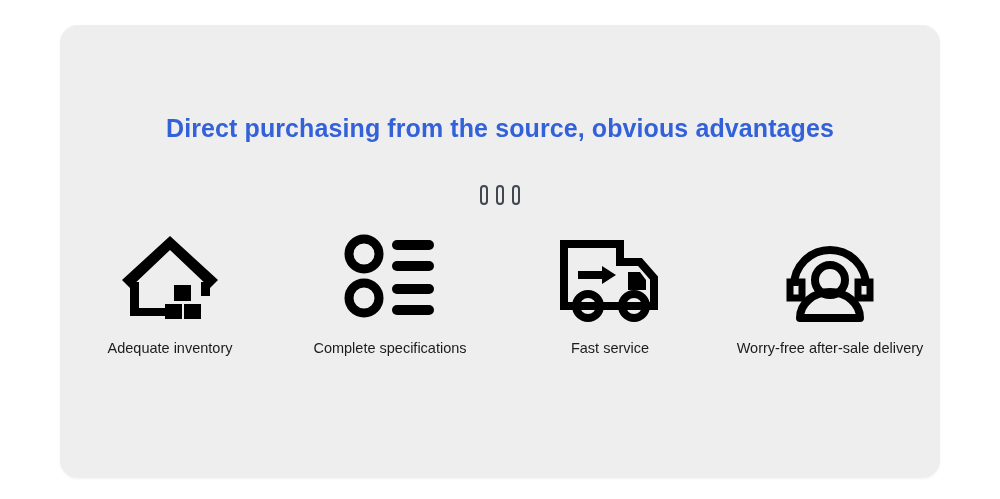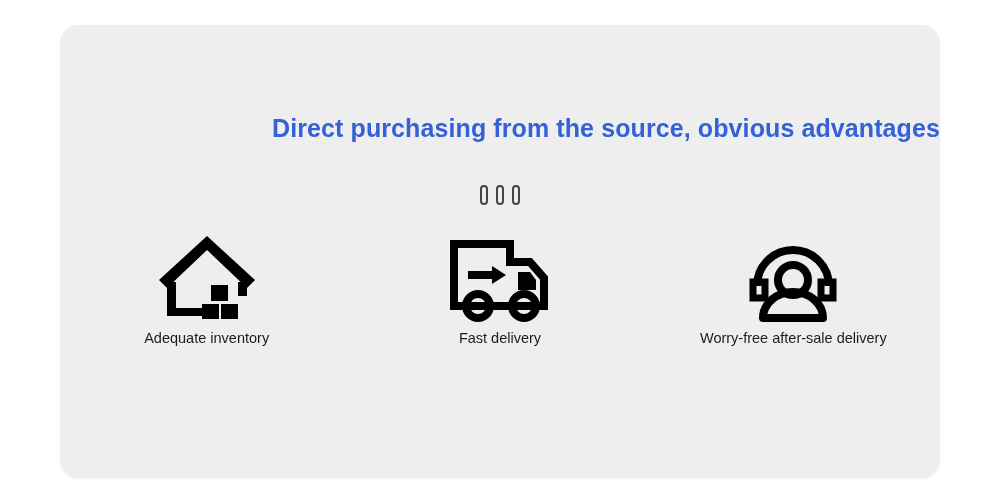--- a/index.html
+++ b/index.html
@@ -30,21 +30,21 @@
     border-radius: 18px;
     box-shadow: 0 1px 3px rgba(0,0,0,0.05);
     box-sizing: border-box;
   }
 
   .headline {
     position: absolute;
     left: 0;
     top: 88px;
     width: 100%;
-    text-align: right;
+    text-align: center;
     color: #3361d8;
     font-size: 25px;
     font-weight: bold;
     letter-spacing: 0.1px;
     line-height: 1.2;
   }
 
   .divider-dots {
     position: absolute;
     left: 0;
@@ -79,21 +79,21 @@
     flex-direction: column;
     align-items: center;
   }
   .feature-icon {
     height: 92px;
     display: flex;
     align-items: center;
     justify-content: center;
   }
   .feature-label {
-    margin-top: 8px;
+    margin-top: 18px;
     font-size: 14.5px;
     color: #1c1c1c;
     text-align: center;
     white-space: nowrap;
   }
 
   svg { display: block; }
 </style>
 </head>
 <body>
@@ -124,37 +124,50 @@
             <rect x="83" y="52" width="9" height="14" fill="#000"></rect>
 
             <rect x="56" y="55" width="17" height="16" fill="#000"></rect>
             <rect x="47" y="74" width="17" height="15" fill="#000"></rect>
             <rect x="66" y="74" width="17" height="15" fill="#000"></rect>
           </svg>
         </div>
         <div class="feature-label">Adequate inventory</div>
       </div>
 
+      <div class="feature">
+        <div class="feature-icon">
+          <svg width="96" height="92" viewBox="0 0 96 92" aria-hidden="true">
+            <circle cx="22" cy="24" r="15" fill="none" stroke="#000" stroke-width="9"></circle>
+            <circle cx="22" cy="68" r="15" fill="none" stroke="#000" stroke-width="9"></circle>
+            <rect x="50" y="10" width="42" height="10" rx="5" fill="#000"></rect>
+            <rect x="50" y="31" width="42" height="10" rx="5" fill="#000"></rect>
+            <rect x="50" y="54" width="42" height="10" rx="5" fill="#000"></rect>
+            <rect x="50" y="75" width="42" height="10" rx="5" fill="#000"></rect>
+          </svg>
+        </div>
+        <div class="feature-label">Complete specifications</div>
+      </div>
 
       <div class="feature">
         <div class="feature-icon">
           <svg width="104" height="92" viewBox="0 0 104 92" aria-hidden="true">
 
             <path d="M6 14 L62 14 L62 32 L82 32 L96 48 L96 76 L6 76 Z" fill="none" stroke="#000" stroke-width="8" stroke-linejoin="miter"></path>
 
             <path d="M70 42 L82 42 L88 50 L88 60 L70 60 Z" fill="#000"></path>
 
             <rect x="20" y="41" width="28" height="8" fill="#000"></rect>
             <path d="M44 36 L58 45 L44 54 Z" fill="#000"></path>
 
             <circle cx="30" cy="76" r="12" fill="none" stroke="#000" stroke-width="8"></circle>
             <circle cx="76" cy="76" r="12" fill="none" stroke="#000" stroke-width="8"></circle>
           </svg>
         </div>
-        <div class="feature-label">Fast delivery</div>
+        <div class="feature-label">Fast service</div>
       </div>
 
       <div class="feature">
         <div class="feature-icon">
           <svg width="104" height="92" viewBox="0 0 104 92" aria-hidden="true">
 
             <path d="M16 56 A36 36 0 0 1 88 56" fill="none" stroke="#000" stroke-width="8" stroke-linecap="butt"></path>
 
             <path d="M12 52 L24 52 L24 68 L12 68 Z" fill="none" stroke="#000" stroke-width="7"></path>
 

